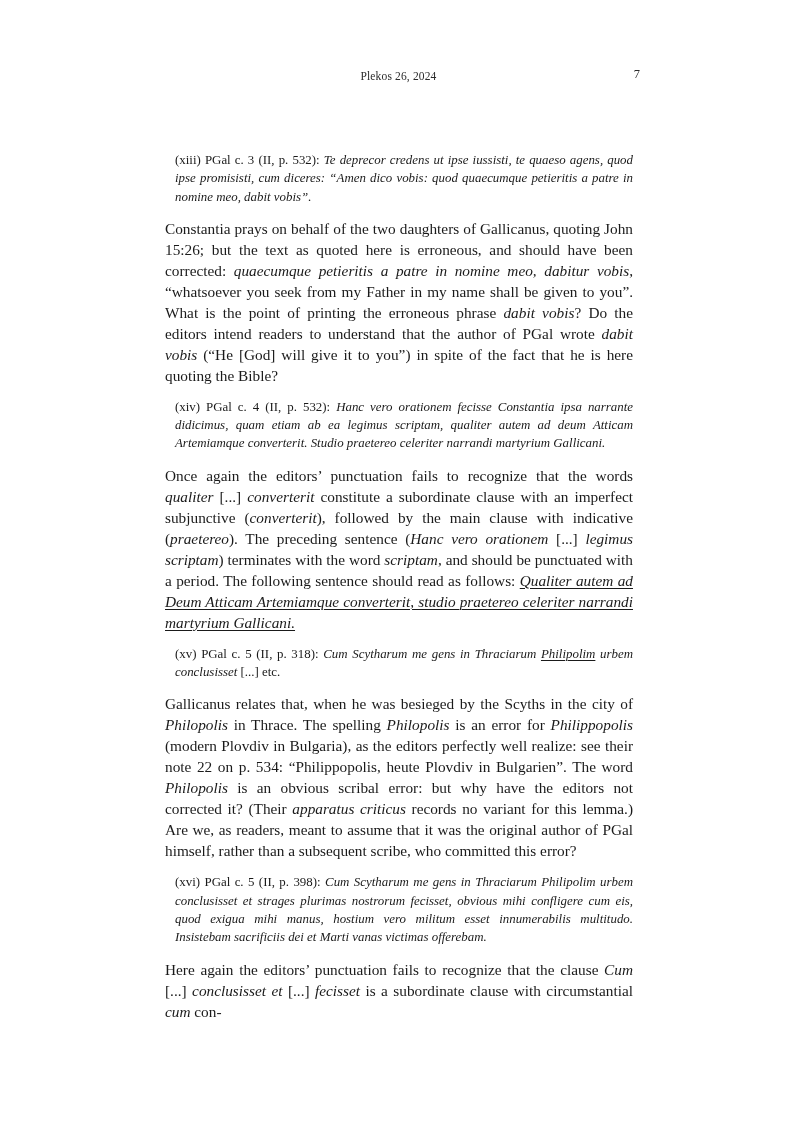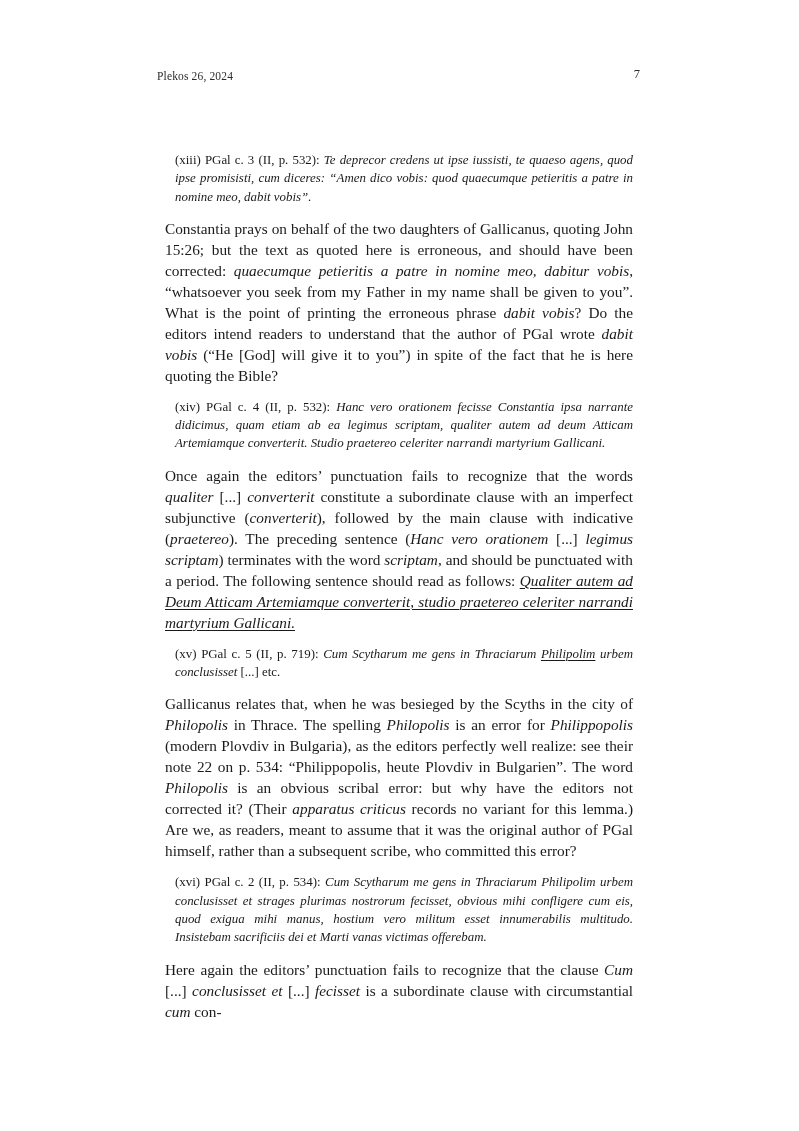--- a/index.html
+++ b/index.html
@@ -26,20 +26,21 @@
   .runhead {
     position: absolute;
     left: 157px;
     top: 70px;
     width: 483px;
     height: 16px;
   }
   .runhead-title {
     position: absolute;
     left: 0; right: 0;
+    text-align: center;
     font-size: 11.5px;
     letter-spacing: 0.15px;
     color: #2b2b2b;
   }
   .runhead-folio {
     position: absolute;
     right: 0;
     top: -3px;
     font-size: 12.5px;
     color: #2b2b2b;
@@ -93,22 +94,22 @@
   <div class="column">
 
     <p class="quote"><span class="lemma">(xiii) PGal c. 3 (II, p. 532): </span><span class="latin">Te deprecor credens ut ipse iussisti, te quaeso agens, quod ipse promisisti, cum diceres: “Amen dico vobis: quod quaecumque petieritis a patre in nomine meo, dabit vobis”.</span></p>
 
     <p class="body-para"><span>Constantia prays on behalf of the two daughters of Gallicanus, quoting John 15:26; but the text as quoted here is erroneous, and should have been corrected: </span><i>quaecumque petieritis a patre in nomine meo, dabitur vobis</i><span>, “whatsoever you seek from my Father in my name shall be given to you”. What is the point of printing the erroneous phrase </span><i>dabit vobis</i><span>? Do the editors intend readers to understand that the author of PGal wrote </span><i>dabit vobis</i><span> (“He [God] will give it to you”) in spite of the fact that he is here quoting the Bible?</span></p>
 
     <p class="quote"><span class="lemma">(xiv) PGal c. 4 (II, p. 532): </span><span class="latin">Hanc vero orationem fecisse Constantia ipsa narrante didicimus, quam etiam ab ea legimus scriptam, qualiter autem ad deum Atticam Artemiamque converterit. Studio praetereo celeriter narrandi martyrium Gallicani.</span></p>
 
     <p class="body-para"><span>Once again the editors’ punctuation fails to recognize that the words </span><i>qualiter</i><span> [...] </span><i>converterit</i><span> constitute a subordinate clause with an imperfect subjunctive (</span><i>converterit</i><span>), followed by the main clause with indicative (</span><i>praetereo</i><span>). The preceding sentence (</span><i>Hanc vero orationem</i><span> [...] </span><i>legimus scriptam</i><span>) terminates with the word </span><i>scriptam</i><span>, and should be punctuated with a period. The following sentence should read as follows: </span><i class="ul">Qualiter autem ad Deum Atticam Artemiamque converterit, studio praetereo celeriter narrandi martyrium Gallicani.</i></p>
 
-    <p class="quote"><span class="lemma">(xv) PGal c. 5 (II, p. 719): </span><i>Cum Scytharum me gens in Thraciarum </i><i class="ul">Philipolim</i><i> urbem conclusisset</i><span> [...] etc.</span></p>
+    <p class="quote"><span class="lemma">(xv) PGal c. 5 (II, p. 318): </span><i>Cum Scytharum me gens in Thraciarum </i><i class="ul">Philipolim</i><i> urbem conclusisset</i><span> [...] etc.</span></p>
 
     <p class="body-para"><span>Gallicanus relates that, when he was besieged by the Scyths in the city of </span><i>Philopolis</i><span> in Thrace. The spelling </span><i>Philopolis</i><span> is an error for </span><i>Philippopolis</i><span> (modern Plovdiv in Bulgaria), as the editors perfectly well realize: see their note 22 on p. 534: “Philippopolis, heute Plovdiv in Bulgarien”. The word </span><i>Philopolis</i><span> is an obvious scribal error: but why have the editors not corrected it? (Their </span><i>apparatus criticus</i><span> records no variant for this lemma.) Are we, as readers, meant to assume that it was the original author of PGal himself, rather than a subsequent scribe, who committed this error?</span></p>
 
-    <p class="quote"><span class="lemma">(xvi) PGal c. 2 (II, p. 534): </span><span class="latin">Cum Scytharum me gens in Thraciarum Philipolim urbem conclusisset et strages plurimas nostrorum fecisset, obvious mihi confligere cum eis, quod exigua mihi manus, hostium vero militum esset innumerabilis multitudo. Insistebam sacrificiis dei et Marti vanas victimas offerebam.</span></p>
+    <p class="quote"><span class="lemma">(xvi) PGal c. 5 (II, p. 398): </span><span class="latin">Cum Scytharum me gens in Thraciarum Philipolim urbem conclusisset et strages plurimas nostrorum fecisset, obvious mihi confligere cum eis, quod exigua mihi manus, hostium vero militum esset innumerabilis multitudo. Insistebam sacrificiis dei et Marti vanas victimas offerebam.</span></p>
 
     <p class="body-para"><span>Here again the editors’ punctuation fails to recognize that the clause </span><i>Cum</i><span> [...] </span><i>conclusisset et</i><span> [...] </span><i>fecisset</i><span> is a subordinate clause with circumstantial </span><i>cum</i><span> con-</span></p>
 
   </div>
 </div>
 
 </body></html>

